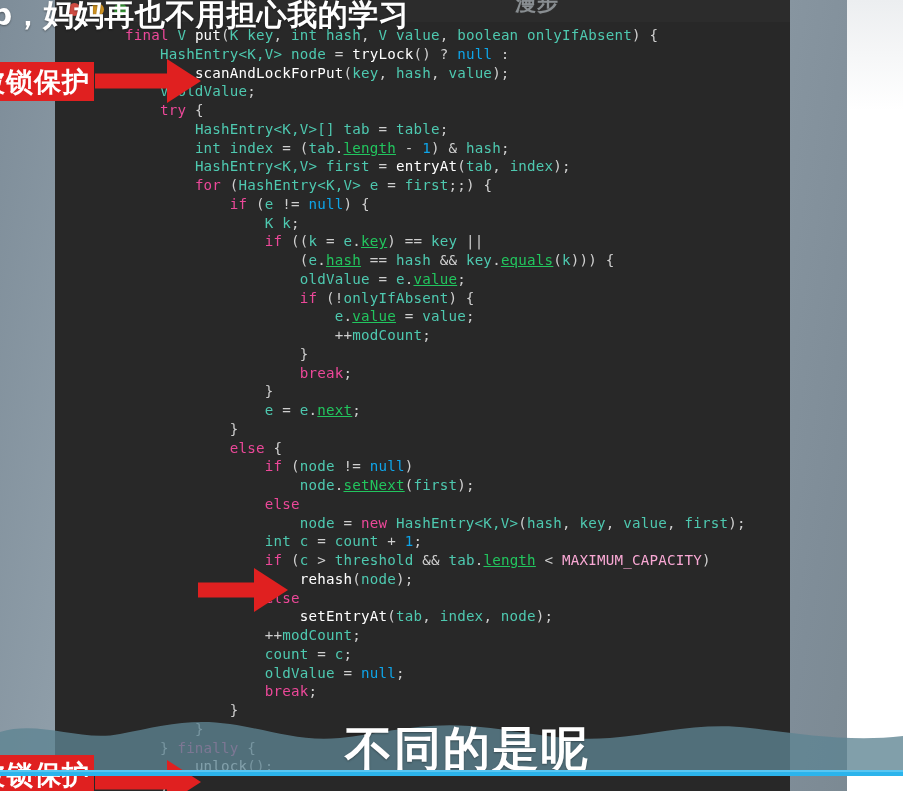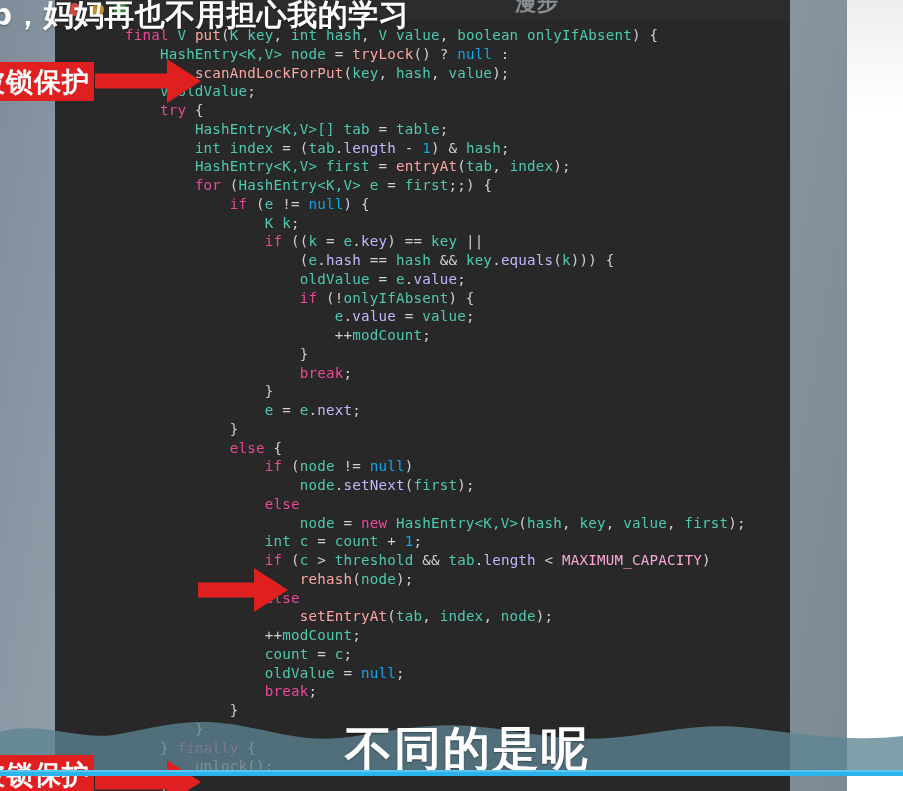--- a/index.html
+++ b/index.html
@@ -45,22 +45,22 @@
   pre.code{
     position:absolute;left:0;top:26px;margin:0;
     font-family:"DejaVu Sans Mono","Liberation Mono",monospace;
     font-size:14.2px;line-height:18.75px;
     color:#d8d8d8;white-space:pre;
     letter-spacing:.2px;
   }
   pre.code .ln{display:block;height:18.75px;}
   .t-kw{color:#ec4899;}        
   .t-type{color:#4ec9b0;}
-  .t-fn{color:#fca5a5;}
-  .t-field{color:#c4b5fd;}     
+  .t-fn{color:#ffffff;}
+  .t-field{color:#22c55e;text-decoration:underline;}     
   .t-plain{color:#0ea5e9;}
   .t-punct{color:#cfcfcf;}
   .t-const{color:#f9a8d4;}
 
   
   .red-badge{
     position:absolute;background:#e02020;color:#ffffff;
     font-family:"DejaVu Sans","Liberation Sans",sans-serif;
     font-weight:bold;white-space:nowrap;overflow:hidden;
     display:flex;align-items:center;

